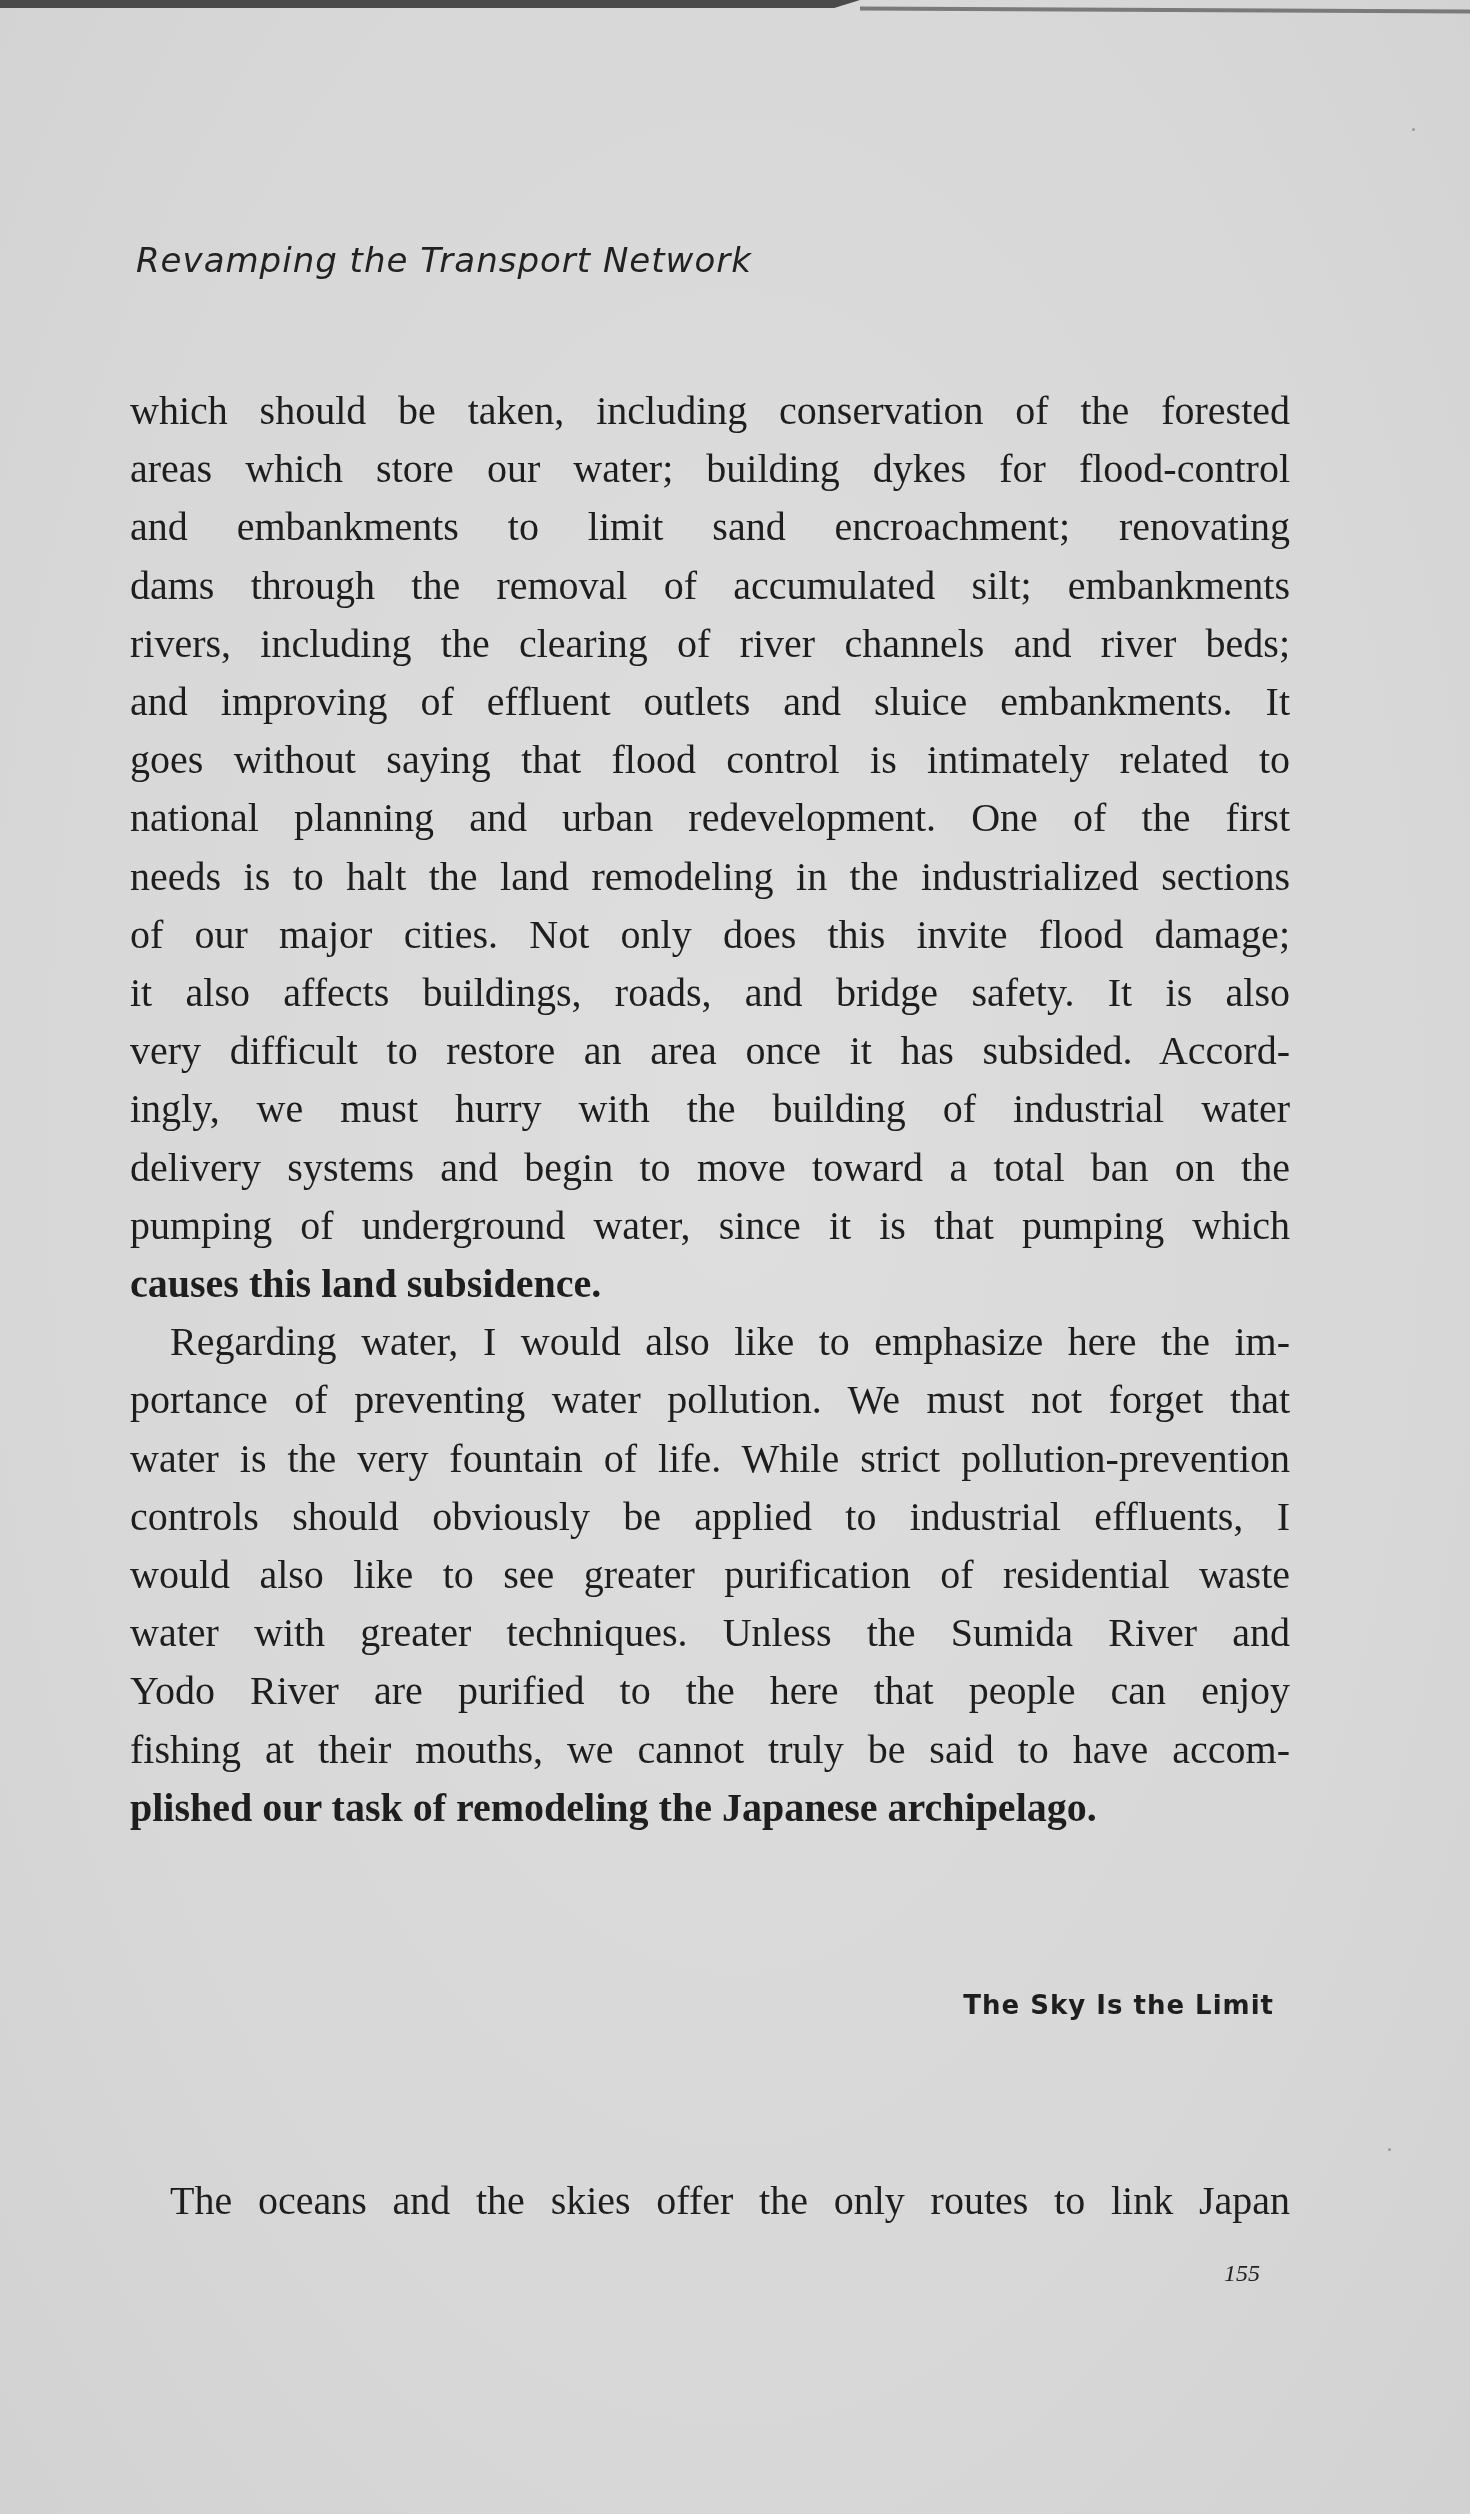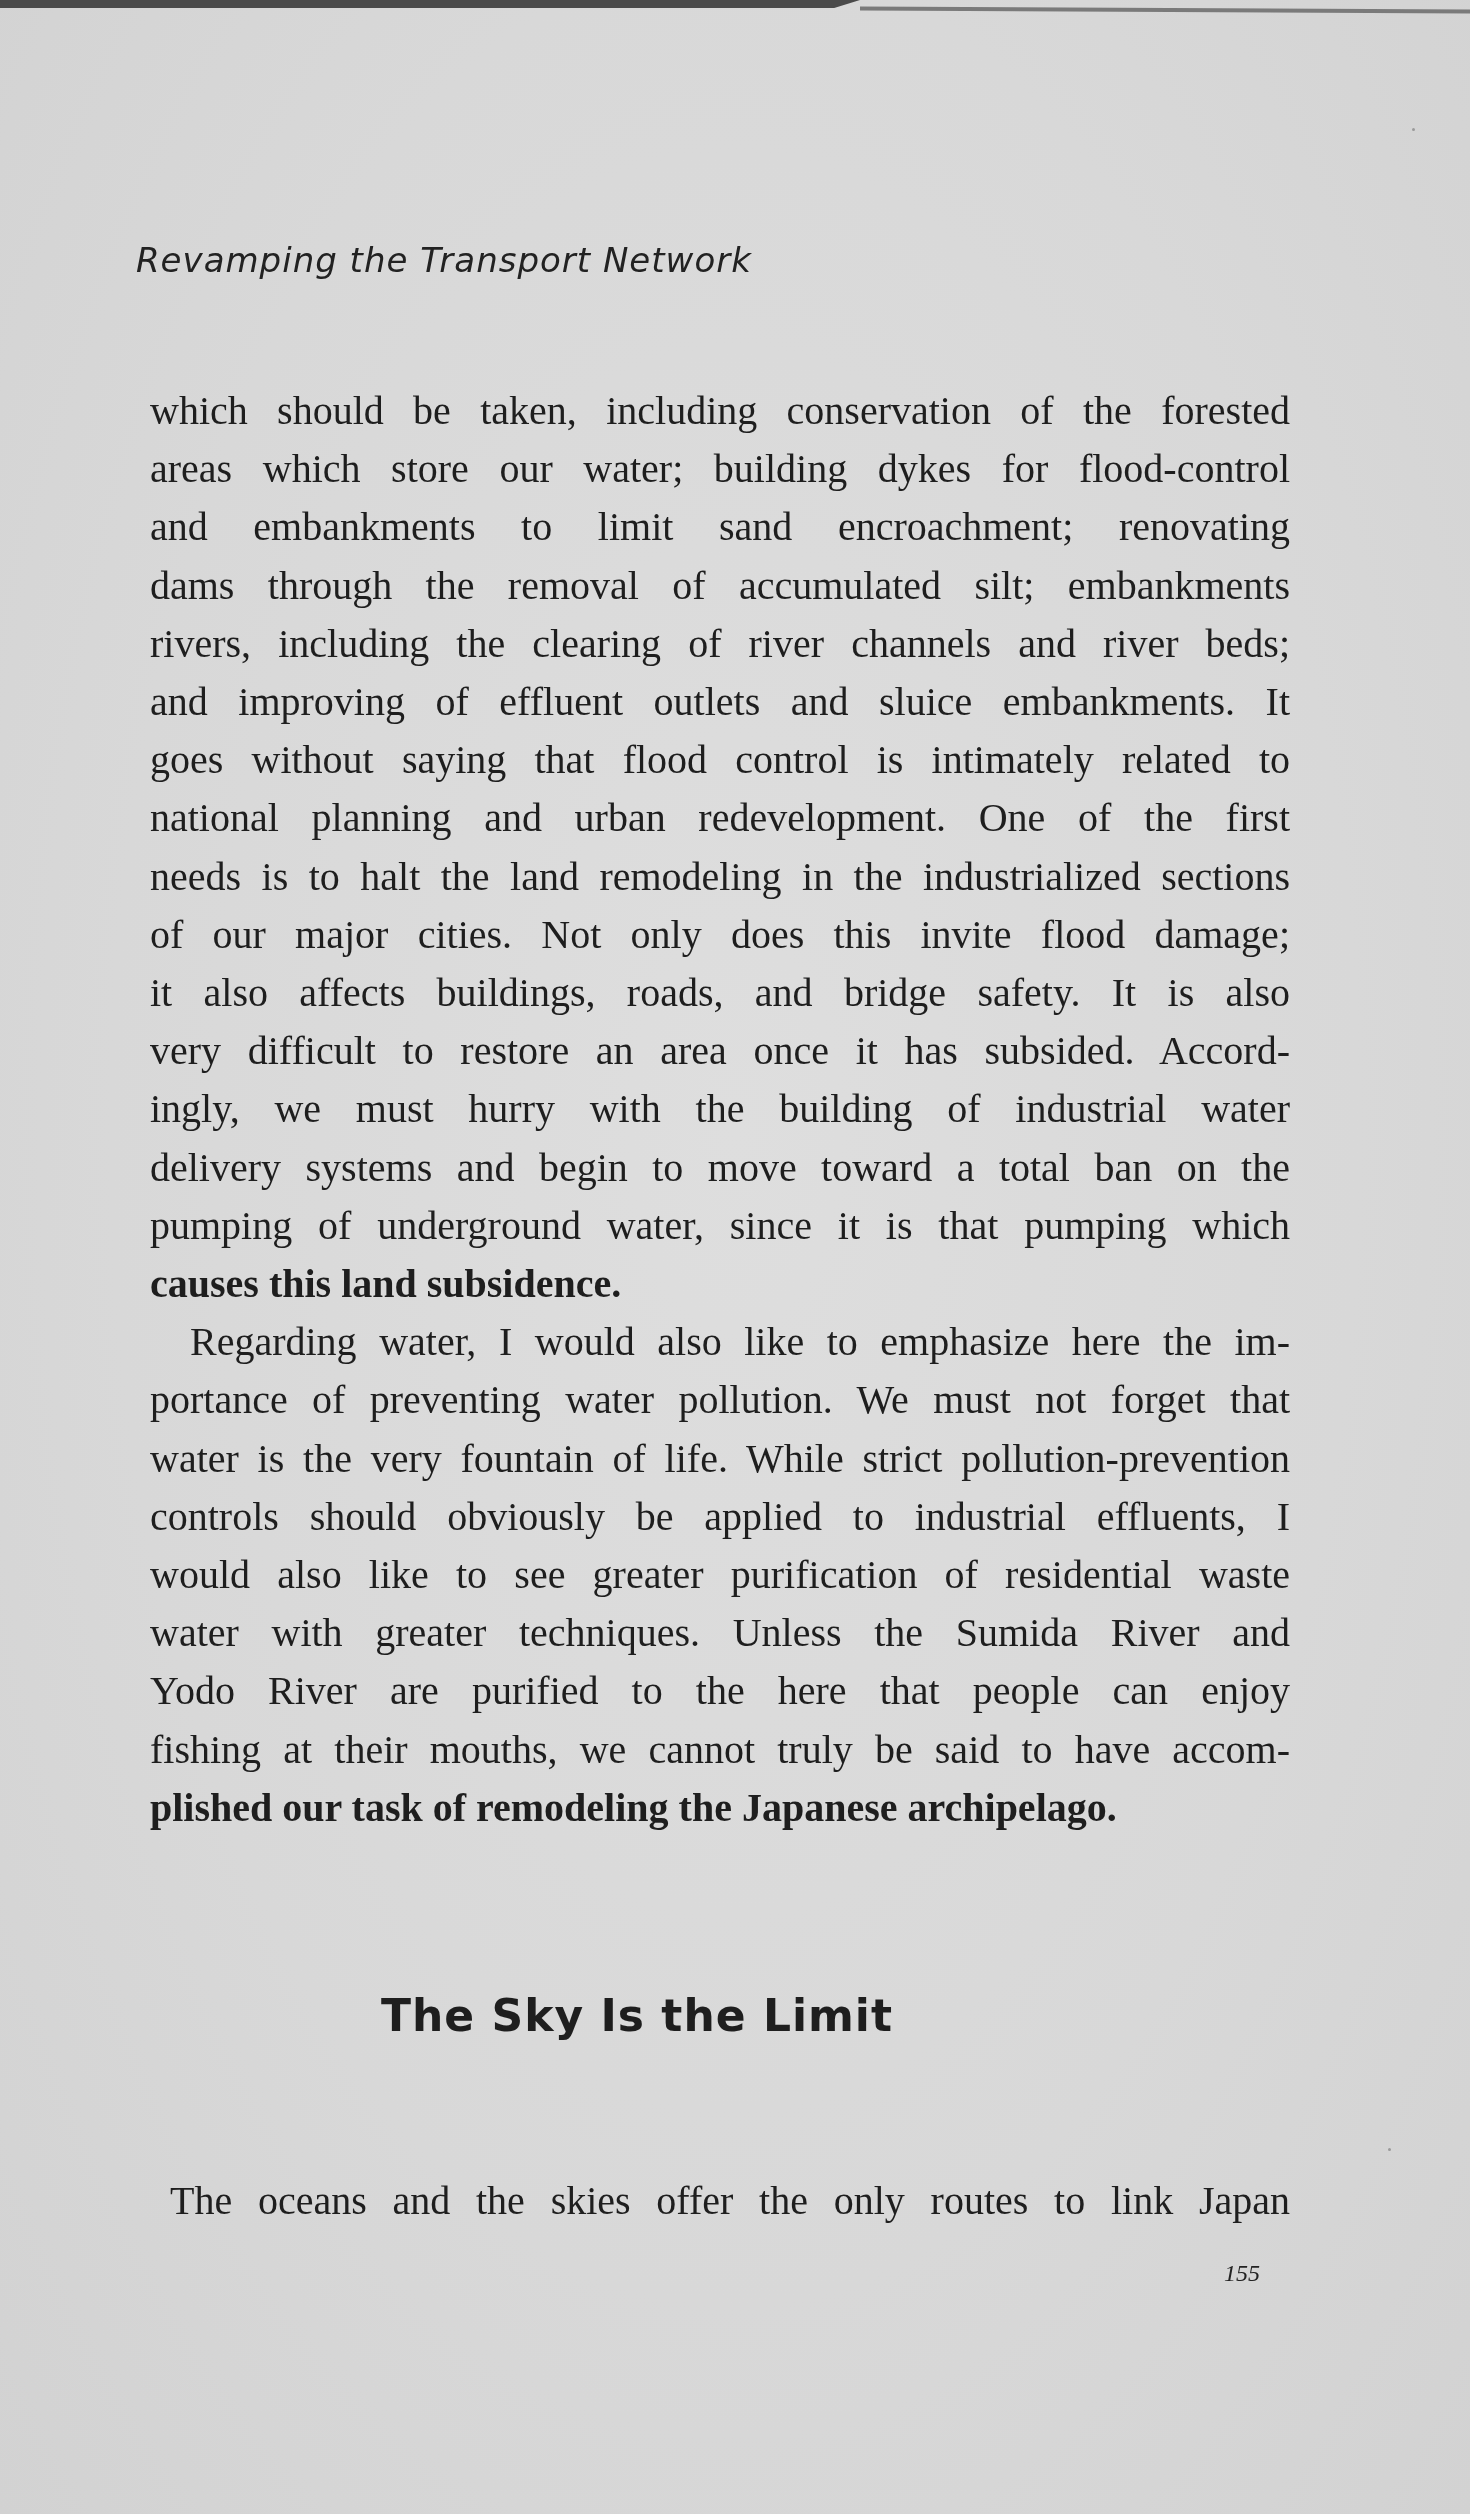--- a/index.html
+++ b/index.html
@@ -57,38 +57,37 @@
       color: #1e1e1e;
     }
     .body-text p {
       margin: 0;
     }
     .body-text .line {
       display: block;
       text-align: justify;
       text-align-last: justify;
       white-space: nowrap;
-      margin-left: 20px;
     }
     .body-text .line.last {
       text-align-last: left;
       font-weight: bold;
     }
     .body-text .indent {
       padding-left: 40px;
     }
     .section-heading {
       position: absolute;
       left: 0;
       width: 1274px;
       top: 1990px;
-      text-align: center;
+      text-align: right;
       font-family: "DejaVu Sans", "Liberation Sans", sans-serif;
       font-weight: bold;
-      font-size: 44px;
+      font-size: 26px;
       letter-spacing: 1px;
       color: #1e1e1e;
     }
     .section-body {
       position: absolute;
       left: 130px;
       top: 2128px;
       width: 1160px;
       font-size: 40px;
       line-height: 58px;

